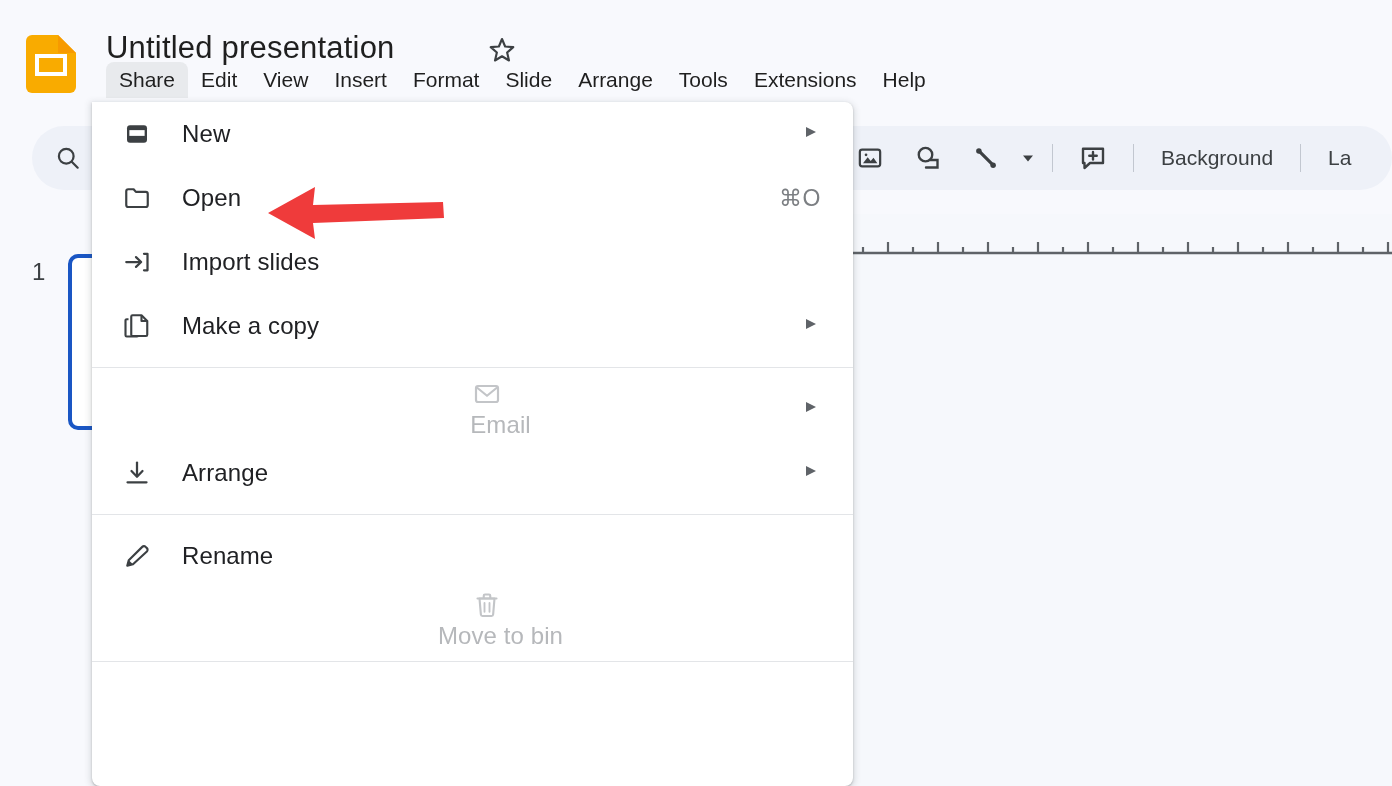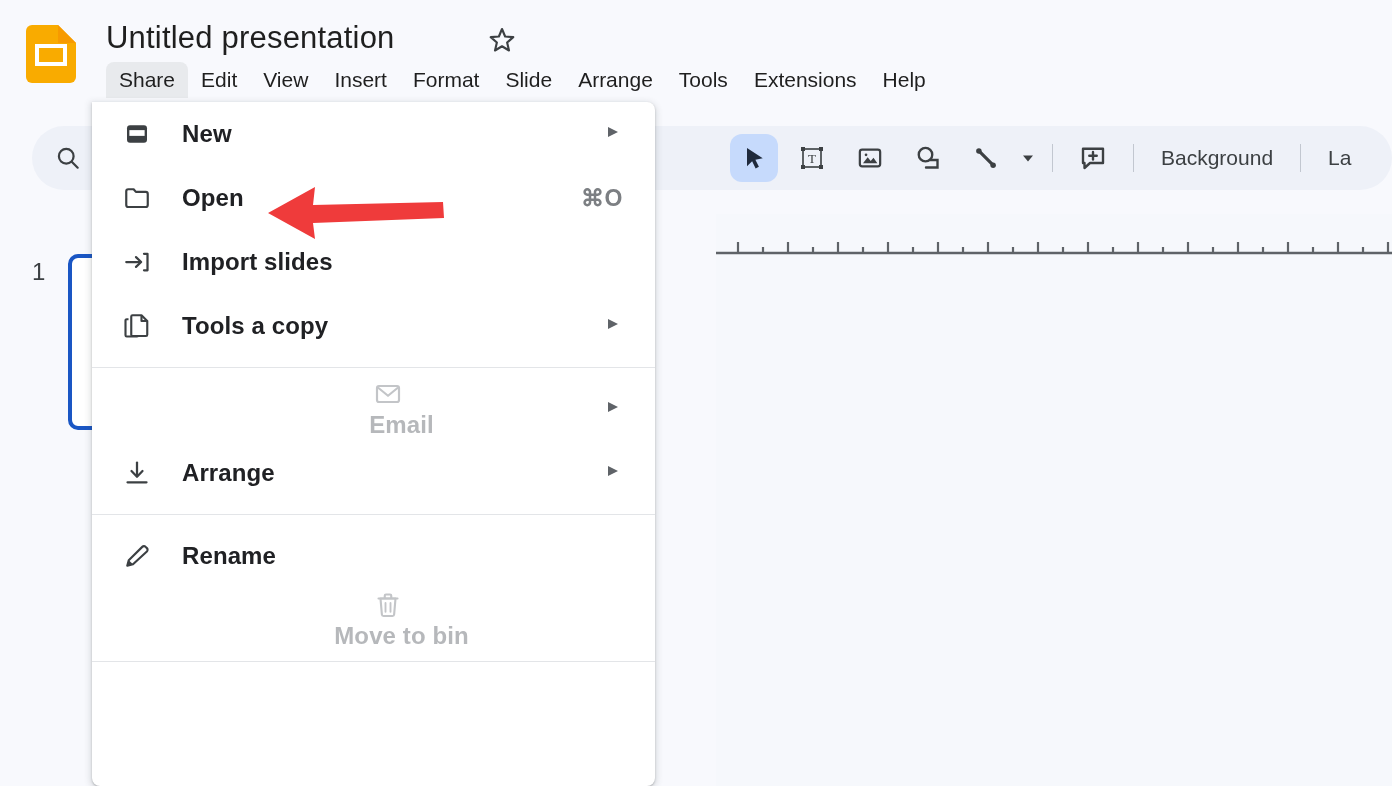--- a/index.html
+++ b/index.html
@@ -5,21 +5,21 @@
   * { box-sizing: border-box; margin: 0; padding: 0; }
   html, body {
     width: 1392px; height: 786px;
     font-family: "Liberation Sans", sans-serif;
     background: #f8f9fd;
     overflow: hidden;
   }
   #app { position: relative; width: 1392px; height: 786px; background: #f8f9fd; }
 
   
-  .titlebar { position: absolute; left: 0; top: 6px; width: 1288px; height: 60px; }
+  .titlebar { position: absolute; left: 0; top: 16px; width: 1288px; height: 60px; }
   .slides-logo { position: absolute; left: 26px; top: 19px; width: 50px; height: 58px; }
   .doc-title {
     position: absolute; left: 106px; top: 10px;
     font-size: 31px; color: #1f1f1f; letter-spacing: .2px;
     white-space: nowrap; line-height: 44px;
   }
   .star-btn { position: absolute; left: 487px; top: 19px; width: 30px; height: 30px; cursor: pointer; }
 
   
   .menubar { position: absolute; left: 106px; top: 62px; height: 36px; display: flex; align-items: stretch; }
@@ -64,26 +64,25 @@
     cursor: pointer;
   }
 
   
   .workarea { position: absolute; left: 716px; top: 214px; width: 676px; height: 572px; background: #f6f8fc; }
   .ruler { position: absolute; left: 716px; top: 228px; width: 676px; height: 28px; }
 
   
   .dropdown {
     position: absolute; left: 92px; top: 102px;
-    width: 563px; height: 684px;
+    width: 761px; height: 684px;
     background: #ffffff;
     border-radius: 0 8px 8px 8px;
     box-shadow: 0 2px 6px 2px rgba(60,64,67,.15), 0 1px 2px rgba(60,64,67,.3);
     overflow: hidden;
-    font-weight: bold;
   }
   .mi {
     position: relative; height: 64px;
     display: flex; align-items: center;
     cursor: pointer; padding-left: 28px;
   }
   .mi.disabled { cursor: default; flex-direction: column; }
   .mi-icon { width: 34px; height: 34px; display: flex; align-items: center; justify-content: center; flex: none; }
   .mi-label {
     font-size: 24px; color: #202124; margin-left: 28px;
@@ -302,21 +301,21 @@
     </div>
 
     <div class="mi">
       <span class="mi-icon">
         <svg width="30" height="30" viewBox="0 0 24 24">
           <path d="M5.2 6.6 H3.8 a1 1 0 0 0 -1 1 V19.4 a1 1 0 0 0 1 1 H12 a1 1 0 0 0 1 -1 V18.6" fill="none" stroke="#3c4043" stroke-width="1.7" stroke-linejoin="round"></path>
           <path d="M8.4 3.4 H15.6 L20.2 8 V19 a1 1 0 0 1 -1 1 H8.4 a1 1 0 0 1 -1 -1 V4.4 a1 1 0 0 1 1 -1 Z" fill="#ffffff" stroke="#3c4043" stroke-width="1.7" stroke-linejoin="round"></path>
           <path d="M15.6 3.4 V8 H20.2" fill="none" stroke="#3c4043" stroke-width="1.7" stroke-linejoin="round"></path>
         </svg>
       </span>
-      <span class="mi-label">Tools a copy</span>
+      <span class="mi-label">Make a copy</span>
       <span class="mi-arrow">
         <svg width="14" height="16" viewBox="0 0 14 16">
             <path d="M2 3 L12 8 L2 13 Z" fill="#5f6368"></path>
           </svg>
       </span>
     </div>
 
     <div class="mi-div"></div>
 
 

